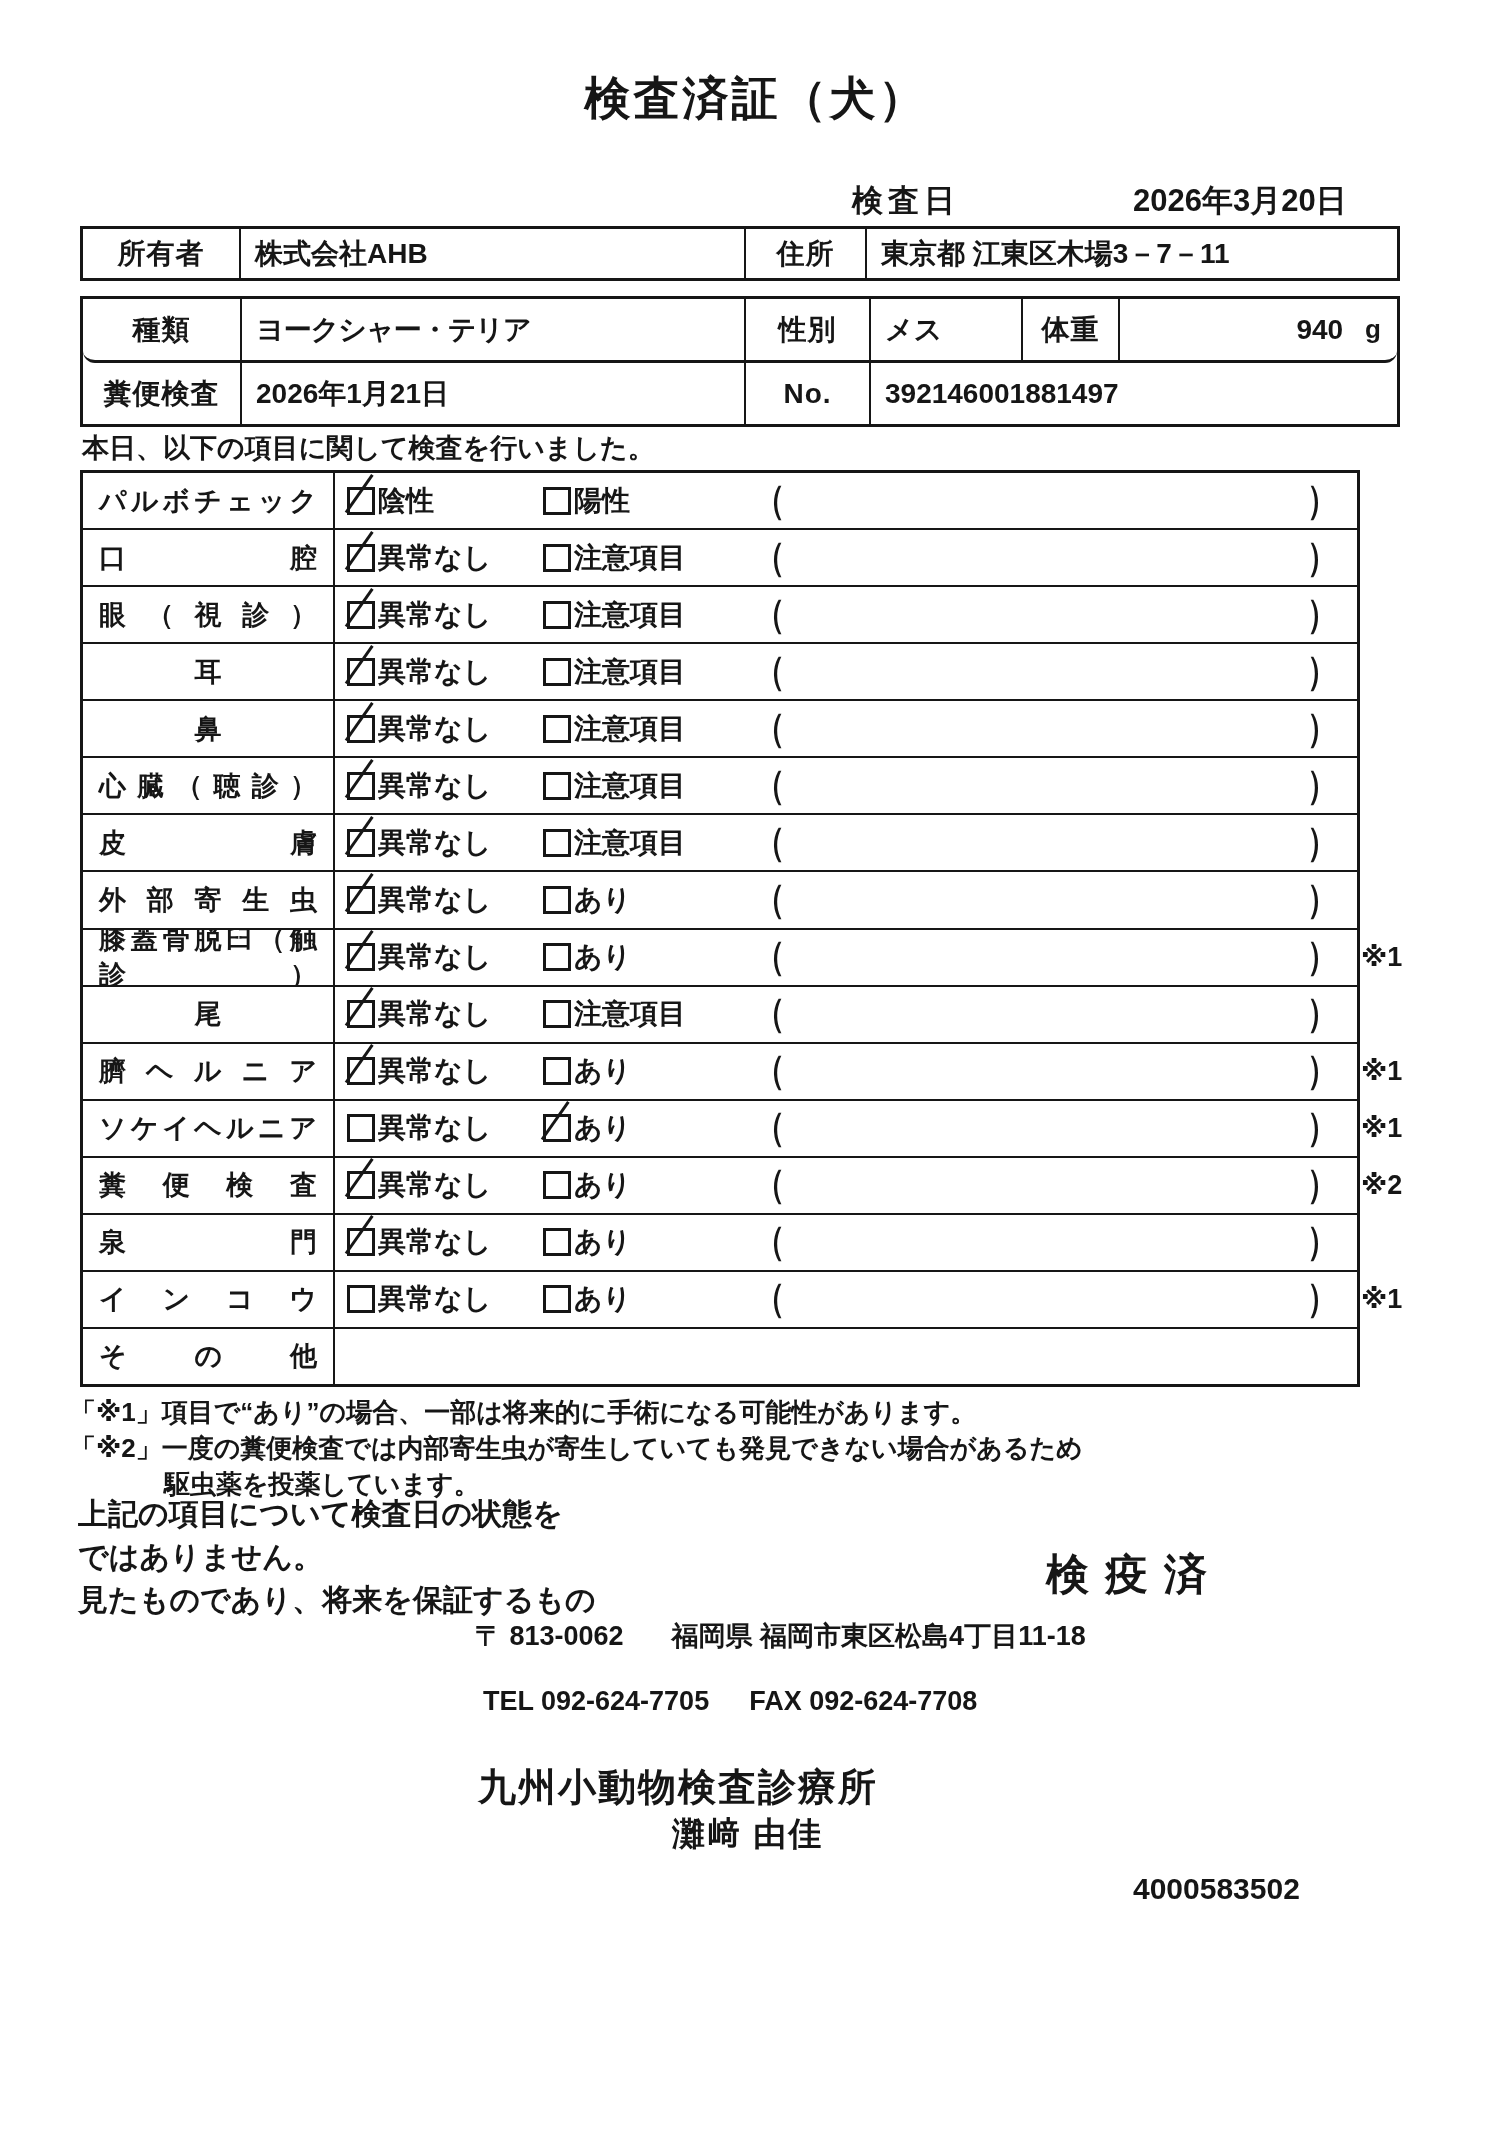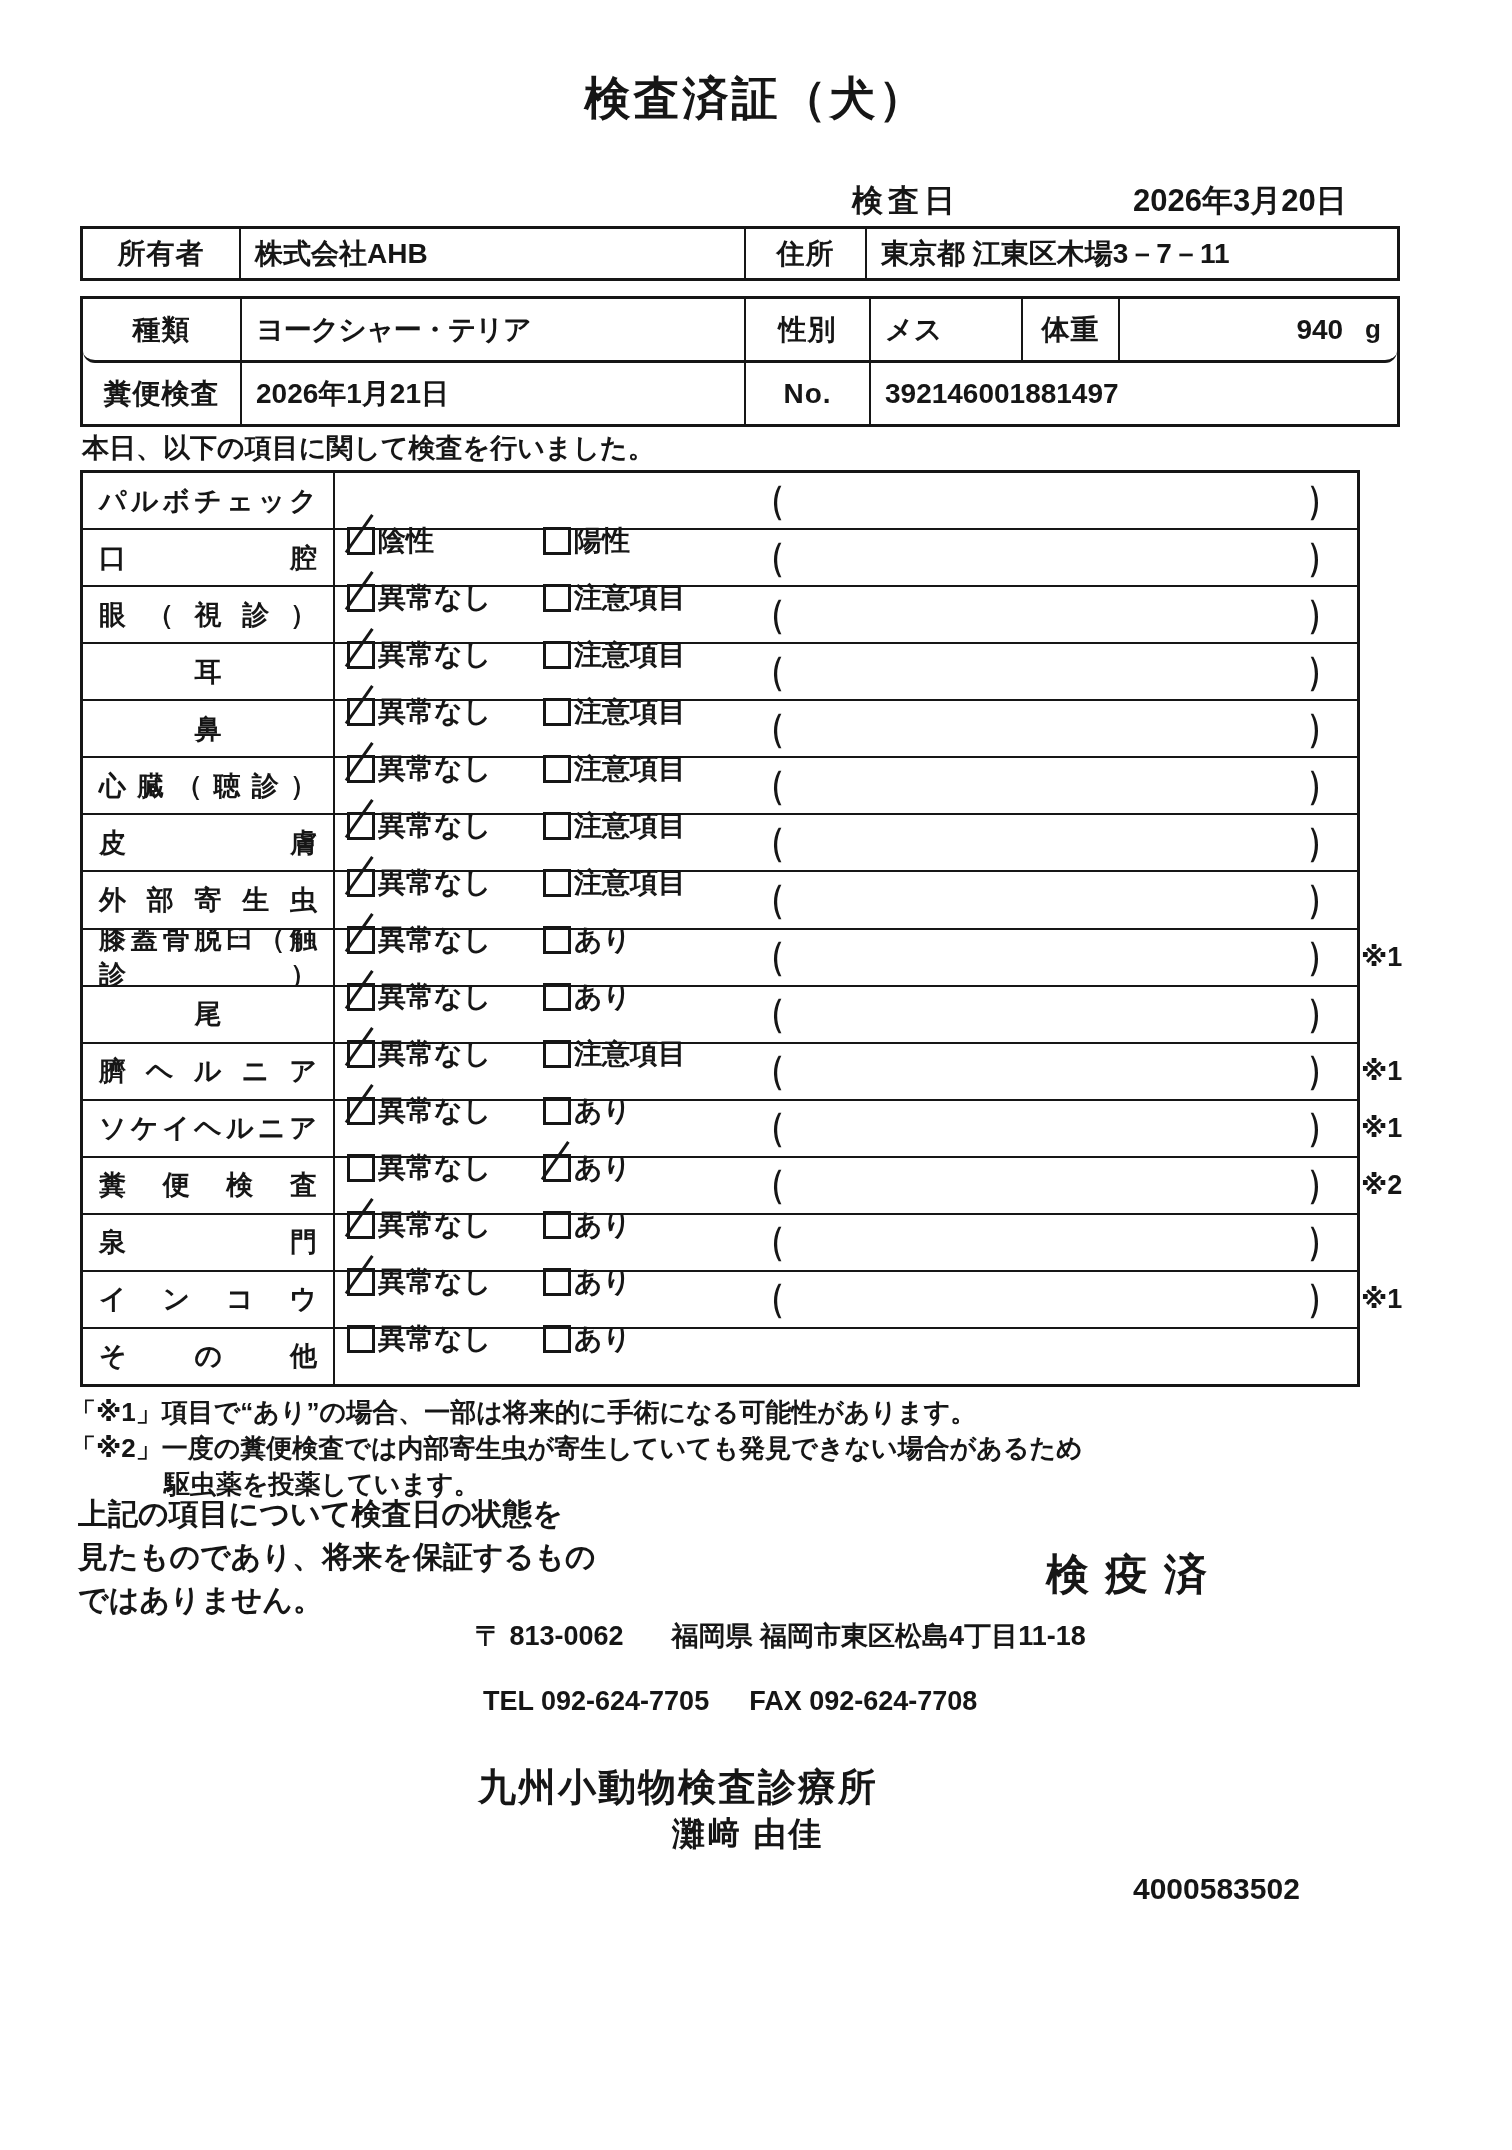--- a/index.html
+++ b/index.html
@@ -37,21 +37,21 @@
     border:3px solid #161616; display:flex; flex-direction:column; box-sizing:border-box;}
   .crow{position:relative; flex:1; display:flex; border-bottom:2px solid #161616; min-height:0;}
   .crow:last-child{border-bottom:none;}
   .clabel{width:252px; border-right:2px solid #161616; box-sizing:border-box;
     padding:0 16px; font-size:27px; font-weight:700; overflow:hidden;
     display:flex; flex-direction:column; justify-content:center;}
   .clabel>span{display:block; width:100%;}
   .clabel.justify>span{text-align:justify; text-align-last:justify; text-justify:inter-character;}
   .clabel.center>span{text-align:center;}
   .ccontent{position:relative; flex:1;}
-  .opt{position:absolute; top:50%; transform:translateY(-50%); display:flex; align-items:center; font-size:28px; font-weight:700; white-space:nowrap;margin-top:40px;}
+  .opt{position:absolute; top:50%; transform:translateY(-50%); display:flex; align-items:center; font-size:28px; font-weight:700; white-space:nowrap;}
   .opt.o1{left:12px;} .opt.o2{left:208px;}
   .cb{width:22px; height:22px; border:3px solid #161616; margin-right:3px; position:relative; flex:none;}
   .cb.checked::after{content:""; position:absolute; width:46px; height:3px; background:#161616;
     left:-4px; bottom:-2px; transform:rotate(-55deg); transform-origin:0 50%;}
   .paren{position:absolute; top:50%; transform:translateY(-50%) scaleY(1.3); font-size:30px; font-weight:700;}
   .paren.open{left:420px;} .paren.close{right:20px;}
   .note{position:absolute; right:-64px; top:50%; transform:translateY(-50%); font-size:27px; font-weight:700; width:60px; white-space:nowrap;}
 
   .footnotes{position:absolute; left:70px; top:1394px; font-size:26px; font-weight:700; line-height:36px;}
   .footnotes .indent{margin-left:94px;}
@@ -405,22 +405,22 @@
   </div>
 
   <div class="footnotes">
     <div>「※1」項目で“あり”の場合、一部は将来的に手術になる可能性があります。</div>
     <div>「※2」一度の糞便検査では内部寄生虫が寄生していても発見できない場合があるため</div>
     <div class="indent">駆虫薬を投薬しています。</div>
   </div>
 
   <div class="disclaimer">
     <div>上記の項目について検査日の状態を</div>
+    <div>ではありません。</div>
     <div>見たものであり、将来を保証するもの</div>
-    <div>ではありません。</div>
   </div>
 
   <div class="stamp">検疫済</div>
 
   <div class="postal-row">
     <span>〒 813-0062</span>
     <span>福岡県 福岡市東区松島4丁目11-18</span>
   </div>
 
   <div class="tel-row">

